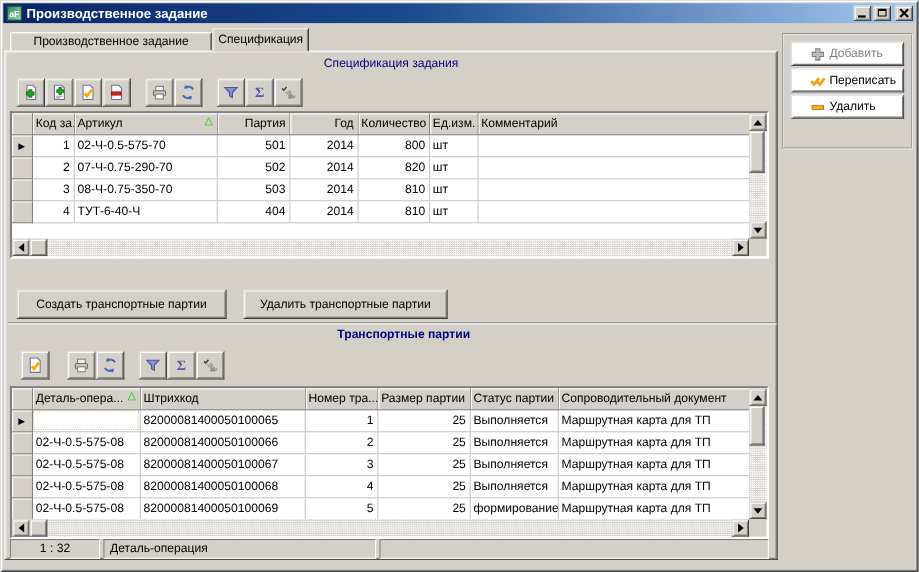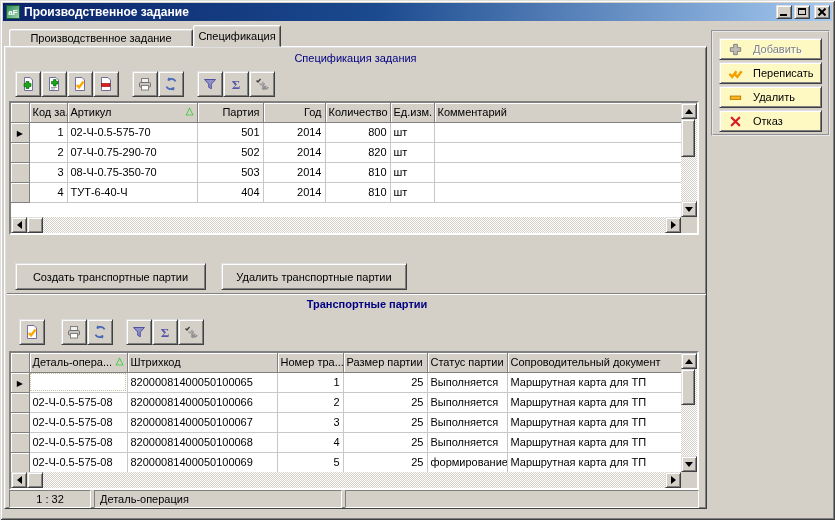--- a/index.html
+++ b/index.html
@@ -123,24 +123,24 @@
     border:1px solid; border-color:#dfdfdf #404040 #404040 #dfdfdf;
     box-shadow: inset 1px 1px 0 #fff, inset -1px -1px 0 #808080;
     display:flex; align-items:center; justify-content:center; font-size:11px;
   }
   .etchline { position:absolute; left:2px; width:699px; height:2px;
               border-top:1px solid #808080; border-bottom:1px solid #fff; }
   
   .gbox { position:absolute; left:711px; top:30px; width:119px; height:106px;
           border:2px groove #e8e8e8; background:#d4d0c8; }
   .sidebtn {
-    position:absolute; left:6px; width:103px; height:22px; background:#fef9c3;
+    position:absolute; left:6px; width:103px; height:22px; background:#ffffff;
     border:1px solid; border-color:#dfdfdf #404040 #404040 #dfdfdf;
     box-shadow: inset 1px 1px 0 #fff, inset -1px -1px 0 #808080;
-    display:flex; align-items:center; padding-left:8px; gap:10px; font-size:11px;
+    display:flex; align-items:center; padding-left:16px; gap:3px; font-size:11px;
   }
   .sidebtn svg { width:15px; height:15px; flex:0 0 auto; }
   .sidebtn.disabled { color:#808080; text-shadow:1px 1px 0 #fff; }
 </style>
 </head>
 <body>
 
 <div class="win">
 
   <div class="titlebar">
@@ -488,23 +488,15 @@
           </g>
         </svg>
       <span>Переписать</span>
     </div>
     <div class="sidebtn" style="top:54px">
       <svg viewBox="0 0 16 16">
           <rect x="2.5" y="6.5" width="11" height="3.5" fill="#ffb81c" stroke="#b87800"></rect>
         </svg>
       <span>Удалить</span>
     </div>
-    <div class="sidebtn" style="top:78px">
-      <svg viewBox="0 0 16 16">
-          <g stroke="#d82020" stroke-width="2.4" stroke-linecap="round">
-            <path d="M4 4 L12 12 M12 4 L4 12"></path>
-          </g>
-        </svg>
-      <span>Отказ</span>
-    </div>
   </div>
 
 </div>
 
 </body></html>

